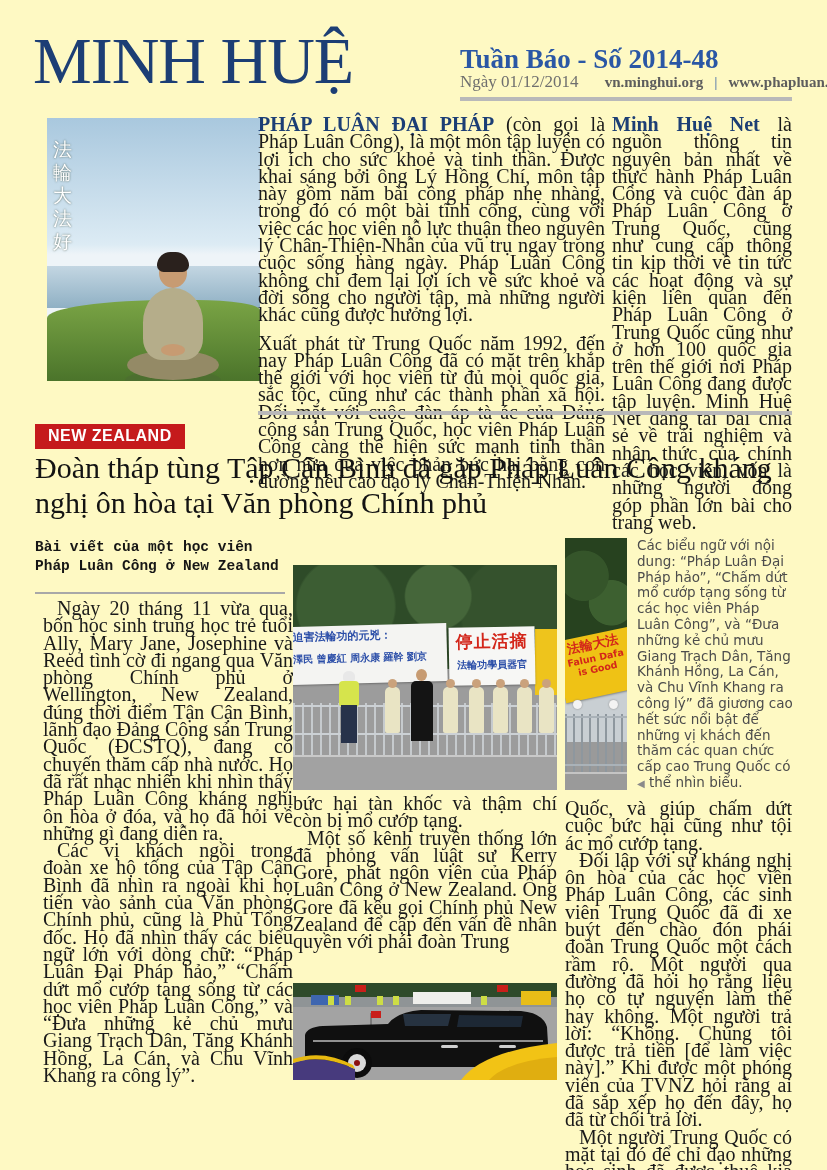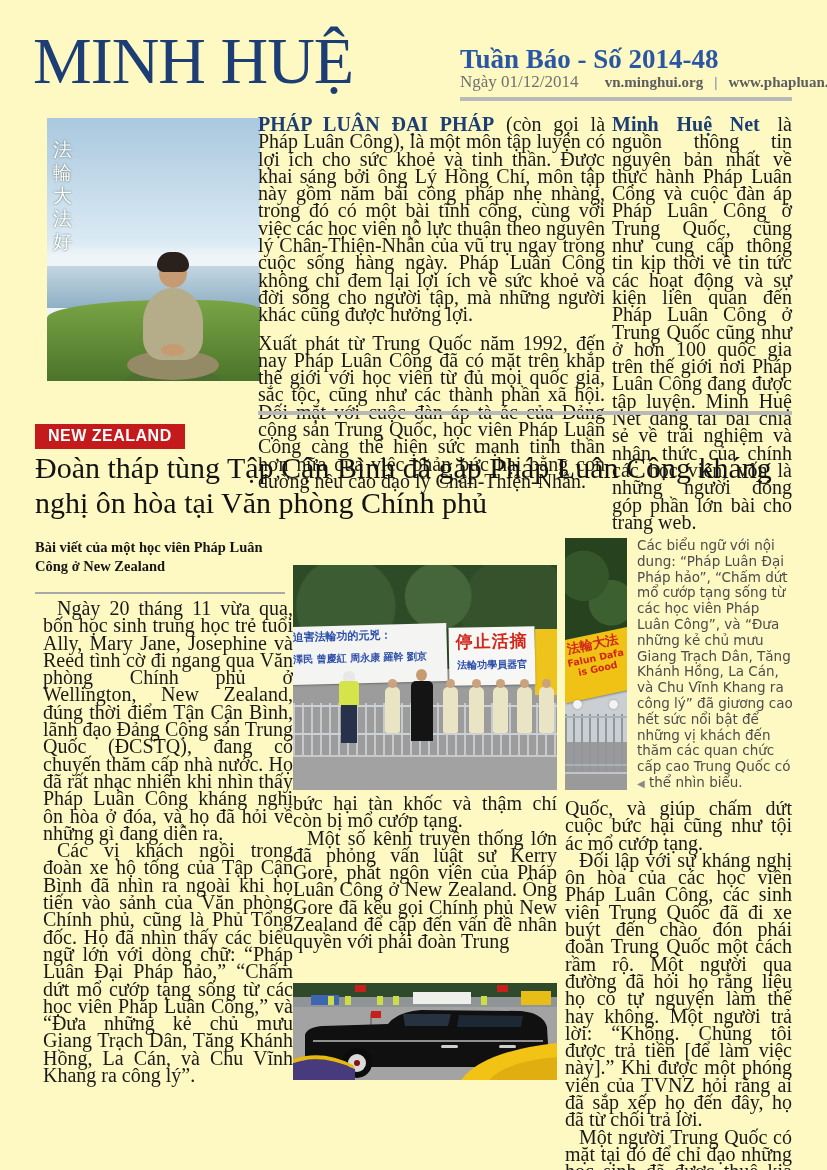--- a/index.html
+++ b/index.html
@@ -28,21 +28,21 @@
   .col-intro-main p + p{margin-top:11px;}
   .col-intro-side{left:612px;top:116px;width:180px;}
 
   
   .badge{left:35px;top:424px;background:#c51a1c;color:#ffffff;
          font-family:"Liberation Sans","DejaVu Sans",sans-serif;
          font-size:16px;font-weight:bold;letter-spacing:.5px;
          padding:3px 13px 4px 13px;}
   .headline{left:35px;top:450px;width:758px;font-size:30px;line-height:35px;color:#131313;}
   .byline{left:35px;top:538px;width:252px;
-          font-family:Liberation Serif, serif;
+          font-family:Liberation Mono, monospace;
           font-size:14.5px;line-height:19px;font-weight:bold;color:#161616;}
   .byline-rule{left:35px;top:592px;width:250px;height:2px;background:#a8a8a8;}
 
   
   .col1{left:43px;top:600px;width:250px;}
   .col2-text{left:293px;top:795px;width:264px;}
   .col3-text{left:565px;top:800px;width:227px;}
   .caption{font-family:"DejaVu Sans","Liberation Sans",sans-serif;color:#4c4c4c;}
   .cap2{left:293px;top:1088px;width:264px;font-size:13.5px;line-height:17px;text-align:justify;}
   .cap3{left:637px;top:538px;width:156px;font-size:13.5px;line-height:15.8px;}

